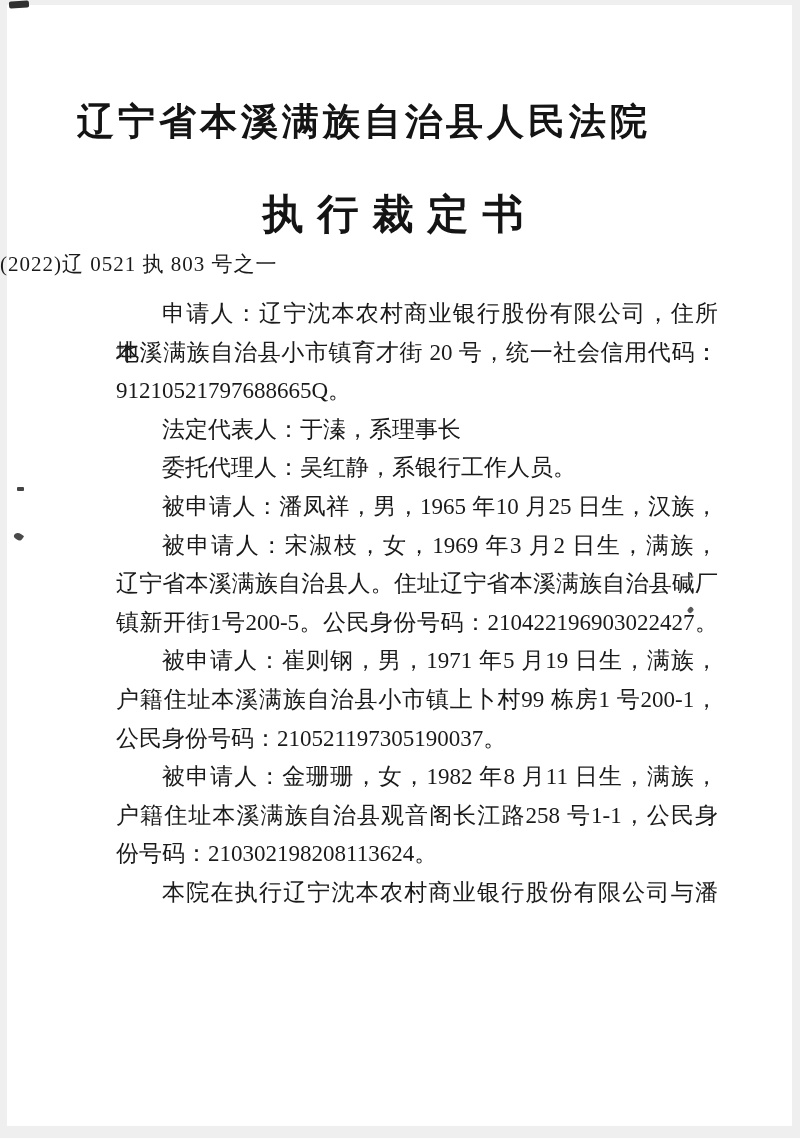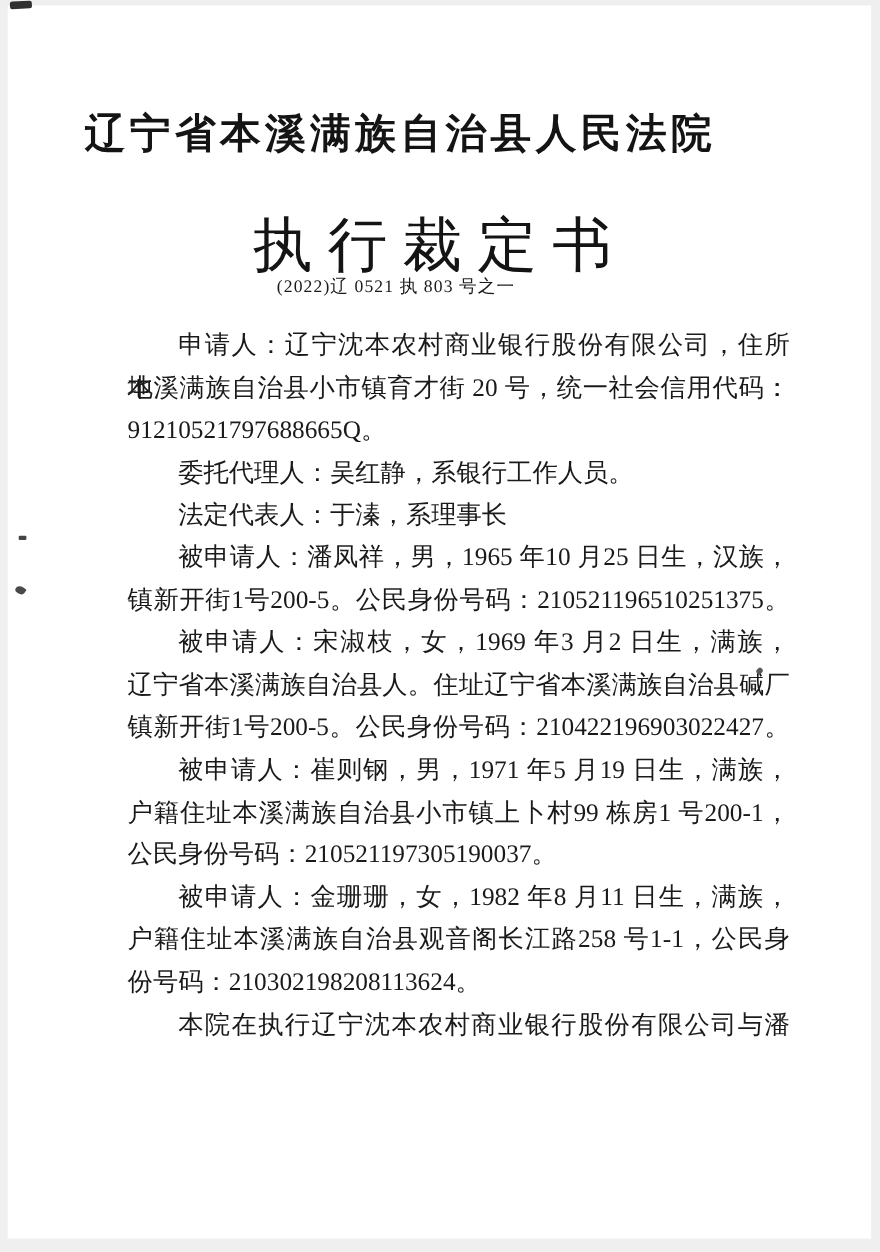--- a/index.html
+++ b/index.html
@@ -28,31 +28,31 @@
     font-size: 37px;
     letter-spacing: 4px;
     color: #141414;
     white-space: nowrap;
   }
   .doc-title {
     position: absolute;
     left: 0; top: 187px; width: 800px;
     text-align: center;
     font-family: "Liberation Sans", "DejaVu Sans", sans-serif;
-    font-weight: normal;
-    font-size: 54px;
+    font-weight: bold;
+    font-size: 41px;
     letter-spacing: 14px;
     color: #141414;
     white-space: nowrap;
   }
   .case-number {
     position: absolute;
     left: 0; top: 250px; width: 720px;
-    text-align: center;
-    font-size: 16px;
+    text-align: left;
+    font-size: 21px;
     letter-spacing: 1px;
     color: #1a1a1a;
     white-space: nowrap;
   }
   .body-text {
     position: absolute;
     left: 116px; top: 295px;
     width: 602px;
     font-size: 23px;
     color: #1a1a1a;
@@ -86,24 +86,23 @@
   <div class="court-name">辽宁省本溪满族自治县人民法院</div>
 
   <div class="doc-title">执行裁定书</div>
 
   <div class="case-number">(2022)辽 0521 执 803 号之一</div>
 
   <div class="body-text">
     <div class="line indent justify">申请人：辽宁沈本农村商业银行股份有限公司，住所地：</div>
     <div class="line justify">本溪满族自治县小市镇育才街 20 号，统一社会信用代码：</div>
     <div class="line">91210521797688665Q。</div>
+    <div class="line indent">法定代表人：于溱，系理事长</div>
     <div class="line indent">委托代理人：吴红静，系银行工作人员。</div>
-    <div class="line indent">法定代表人：于溱，系理事长</div>
     <div class="line indent justify">被申请人：潘凤祥，男，1965 年10 月25 日生，汉族，</div>
-    <div class="line justify">镇新开街1号200-5。公民身份号码：210521196510251375。</div>
     <div class="line indent justify">被申请人：宋淑枝，女，1969 年3 月2 日生，满族，</div>
     <div class="line justify">辽宁省本溪满族自治县人。住址辽宁省本溪满族自治县碱厂</div>
     <div class="line justify">镇新开街1号200-5。公民身份号码：210422196903022427。</div>
     <div class="line indent justify">被申请人：崔则钢，男，1971 年5 月19 日生，满族，</div>
     <div class="line justify">户籍住址本溪满族自治县小市镇上卜村99 栋房1 号200-1，</div>
     <div class="line">公民身份号码：210521197305190037。</div>
     <div class="line indent justify">被申请人：金珊珊，女，1982 年8 月11 日生，满族，</div>
     <div class="line justify">户籍住址本溪满族自治县观音阁长江路258 号1-1，公民身</div>
     <div class="line">份号码：210302198208113624。</div>
     <div class="line indent justify">本院在执行辽宁沈本农村商业银行股份有限公司与潘</div>

